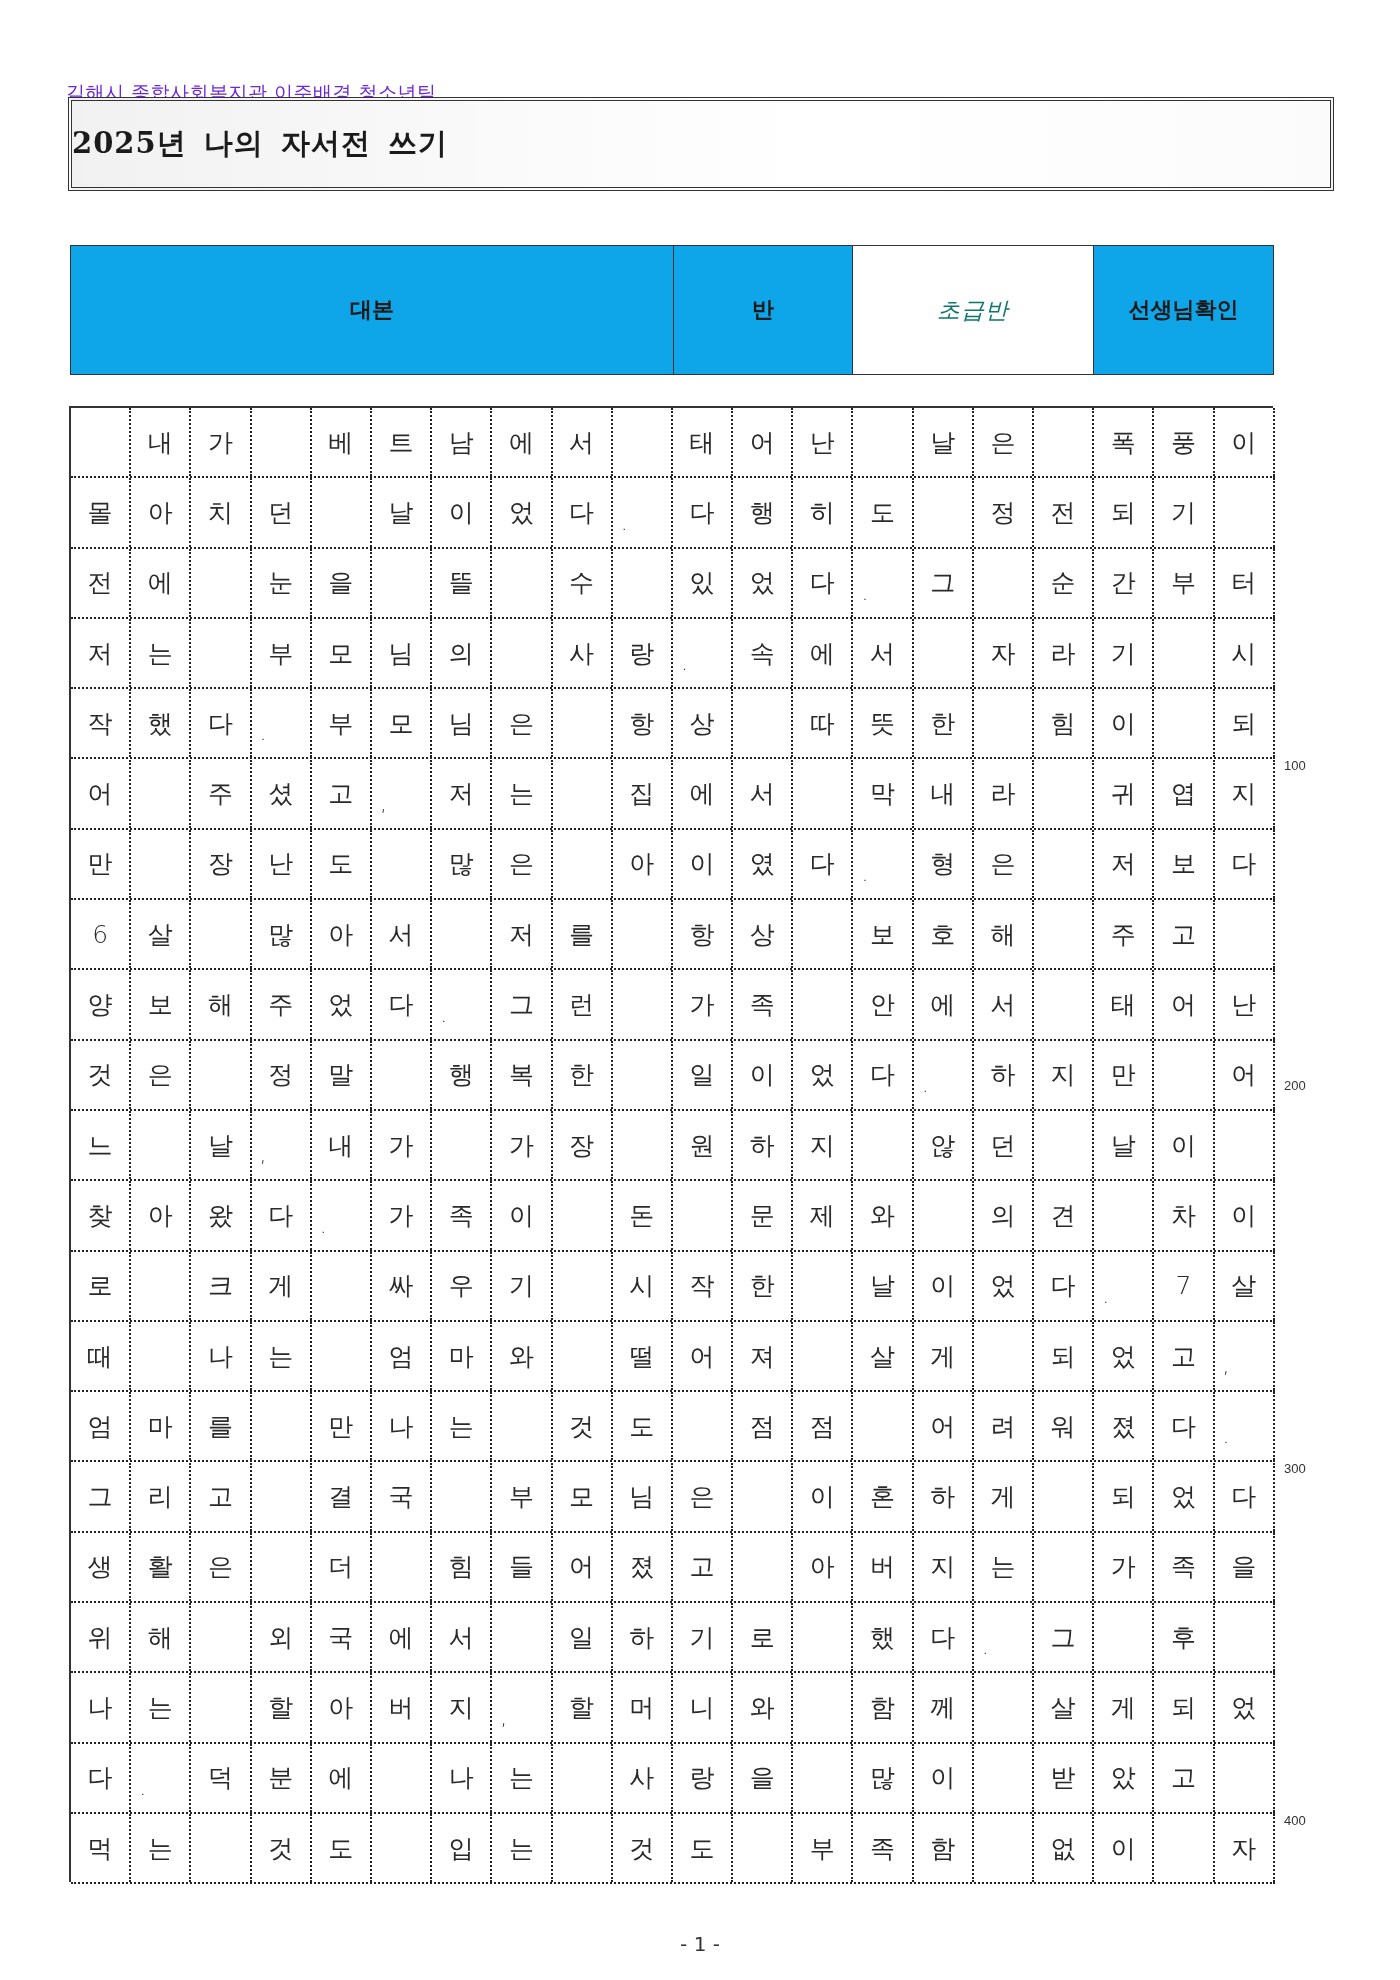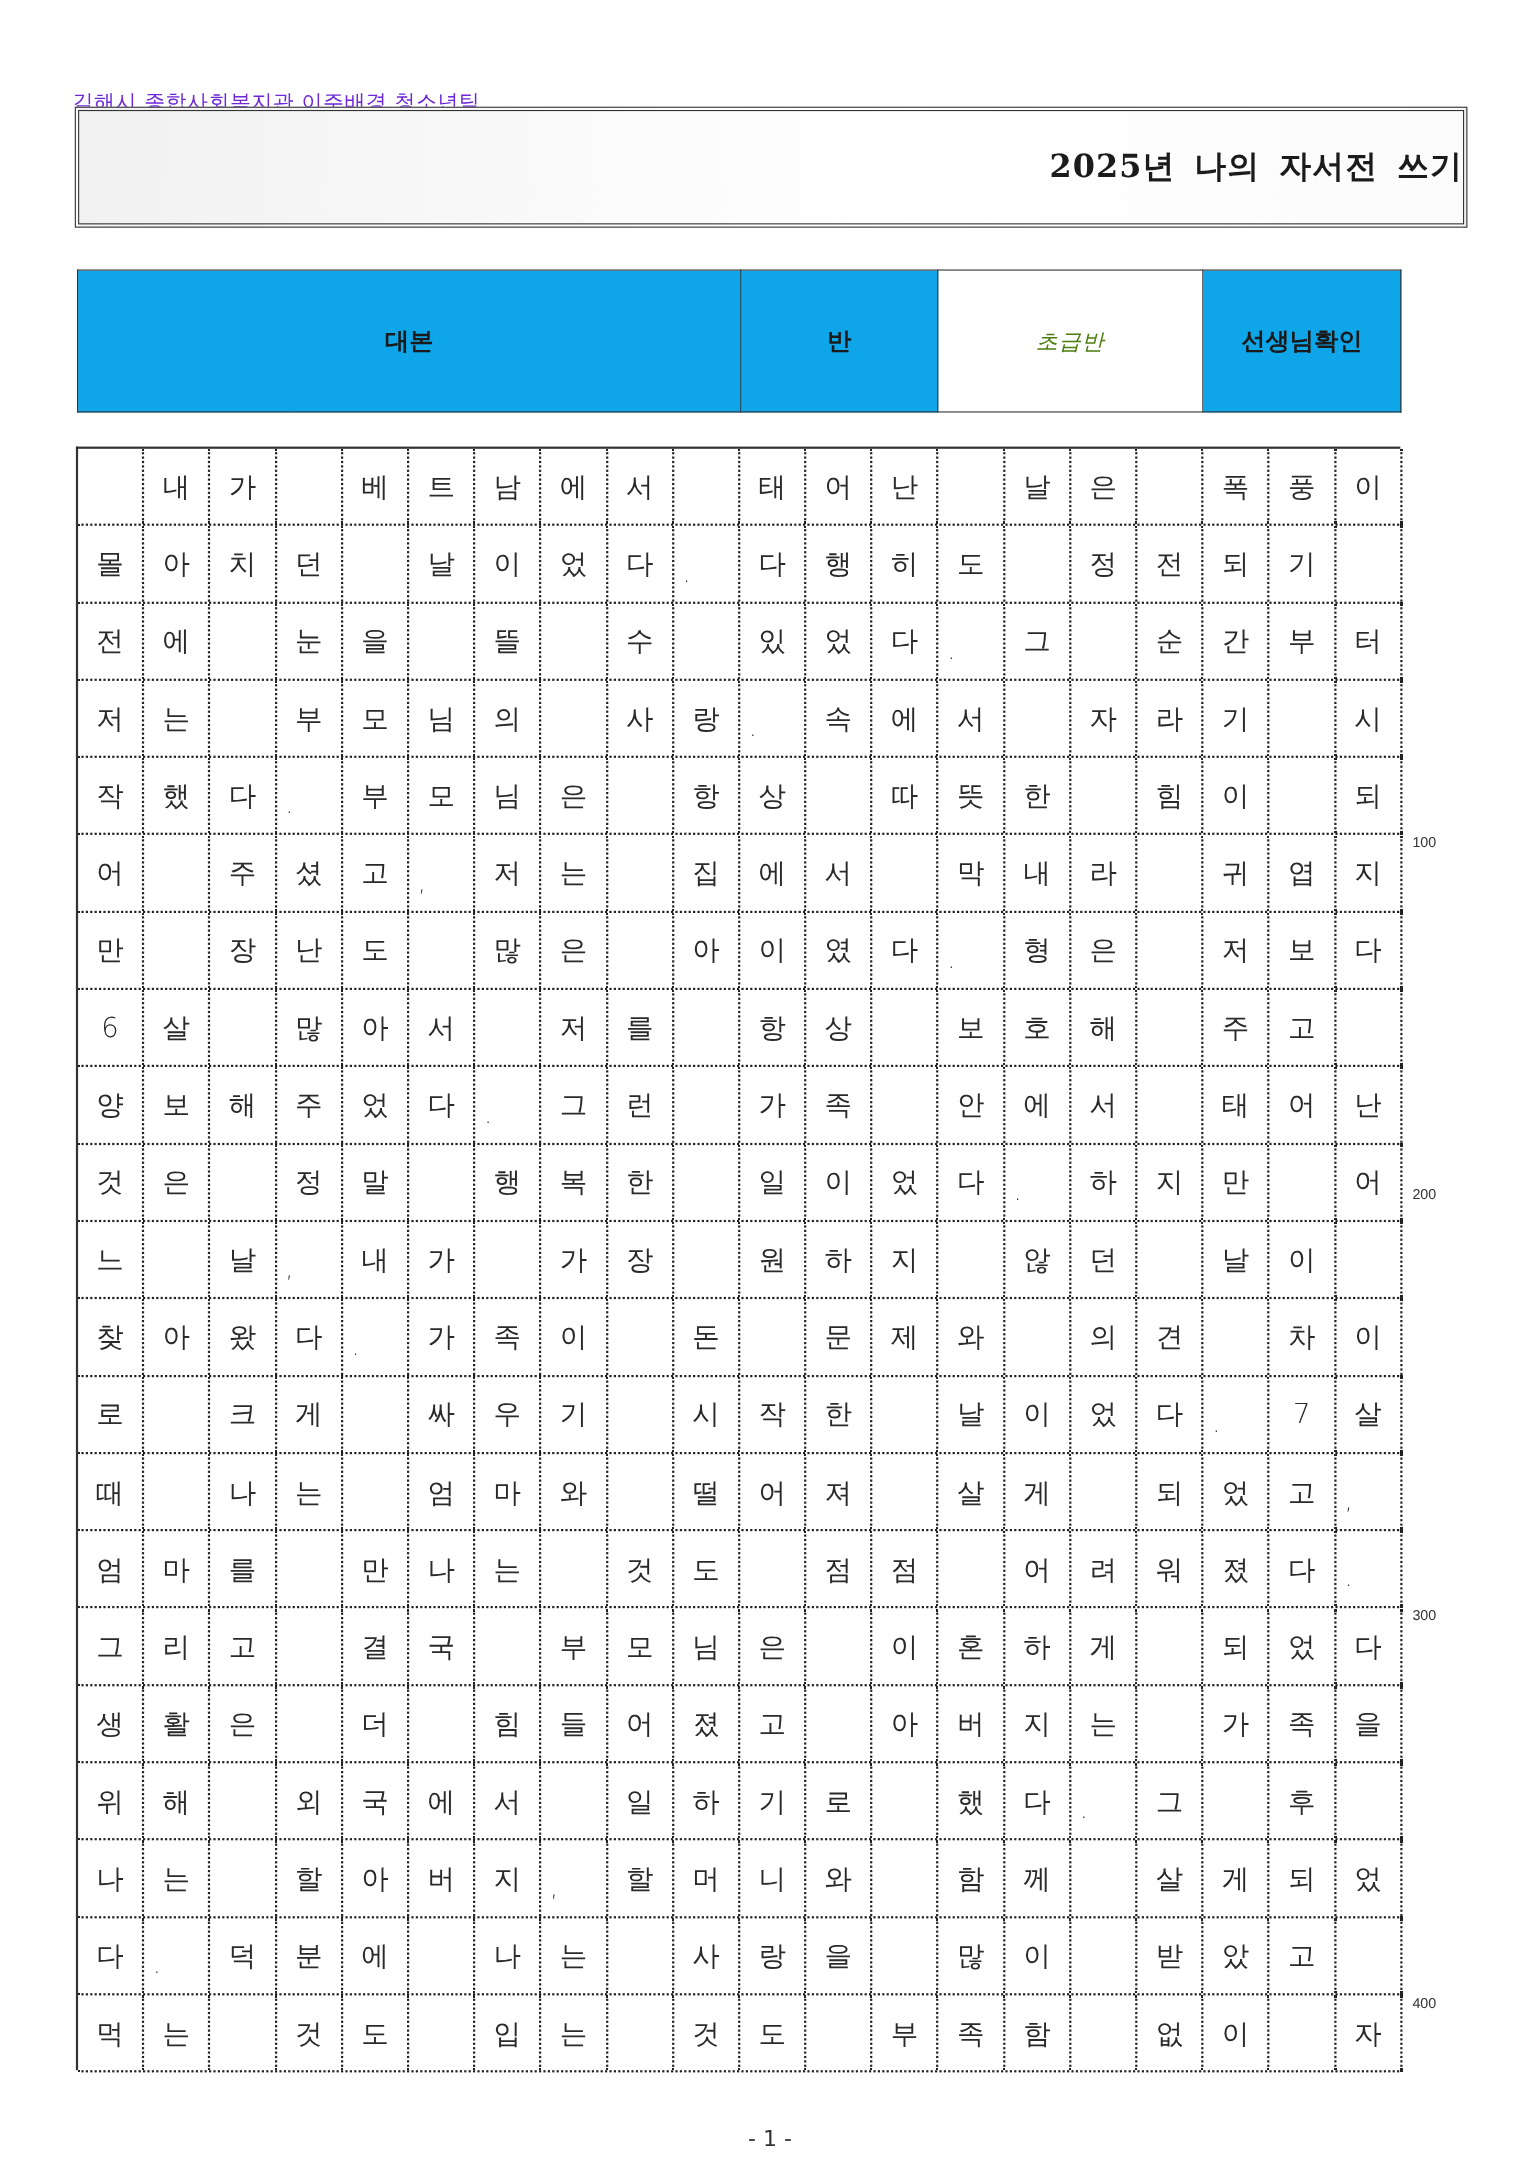--- a/index.html
+++ b/index.html
@@ -6,40 +6,40 @@
   body {
     width: 1400px; height: 1980px; background: #ffffff; position: relative; overflow: hidden;
     font-family: "DejaVu Sans", "Liberation Sans", sans-serif; color: #1a1a1a;
   }
   .org {
     position: absolute; left: 66px; top: 60px; font-size: 19px; color: #6d28d9;
     letter-spacing: 0.5px;
     margin-top: 20px;
   }
   .title-box {
-    position: absolute; left: 68px; top: 97px; width: 1266px; height: 110px;
+    position: absolute; left: 68px; top: 97px; width: 1266px; height: 94px;
     box-sizing: border-box; border: 4px double #333;
     background: linear-gradient(90deg, #f1f1f1 0%, #fafafa 35%, #ffffff 60%, #fbfbfb 100%);
-    display: flex; align-items: center; justify-content: flex-end;
+    display: flex; align-items: center; justify-content: flex-start;
   }
   .title-text {
     font-family: "DejaVu Serif", "Liberation Serif", serif; font-size: 29px; font-weight: bold;
     color: #1b1b1b; letter-spacing: 1px; word-spacing: 6px;
   }
   table.info {
     position: absolute; left: 70px; top: 245px; width: 1203px; height: 130px;
     border-collapse: collapse; table-layout: fixed;
   }
   table.info td {
     border: 1.5px solid #333; text-align: center; vertical-align: middle; height: 64px; padding: 0;
   }
   table.info td.shade { background: #0ea5e9; }
   .lbl { font-size: 22px; font-weight: bold; color: #1a1a1a; }
   .hand {
-    font-family: "DejaVu Sans", sans-serif; font-size: 20px; color: #4d7c0f; font-weight: normal;
+    font-family: "DejaVu Sans", sans-serif; font-size: 23px; color: #0f766e; font-weight: normal;
     font-style: italic; letter-spacing: 1px;
   }
   .hand.left { display: block; text-align: left; padding-left: 78px; }
   .hand.right { display: block; text-align: right; padding-right: 8px; }
 
   .grid {
     position: absolute; left: 69px; top: 406px; width: 1204px; height: 1476px;
     border-left: 2px solid #333; border-top: 2px solid #333; box-sizing: border-box;
   }
   .grid-row {

